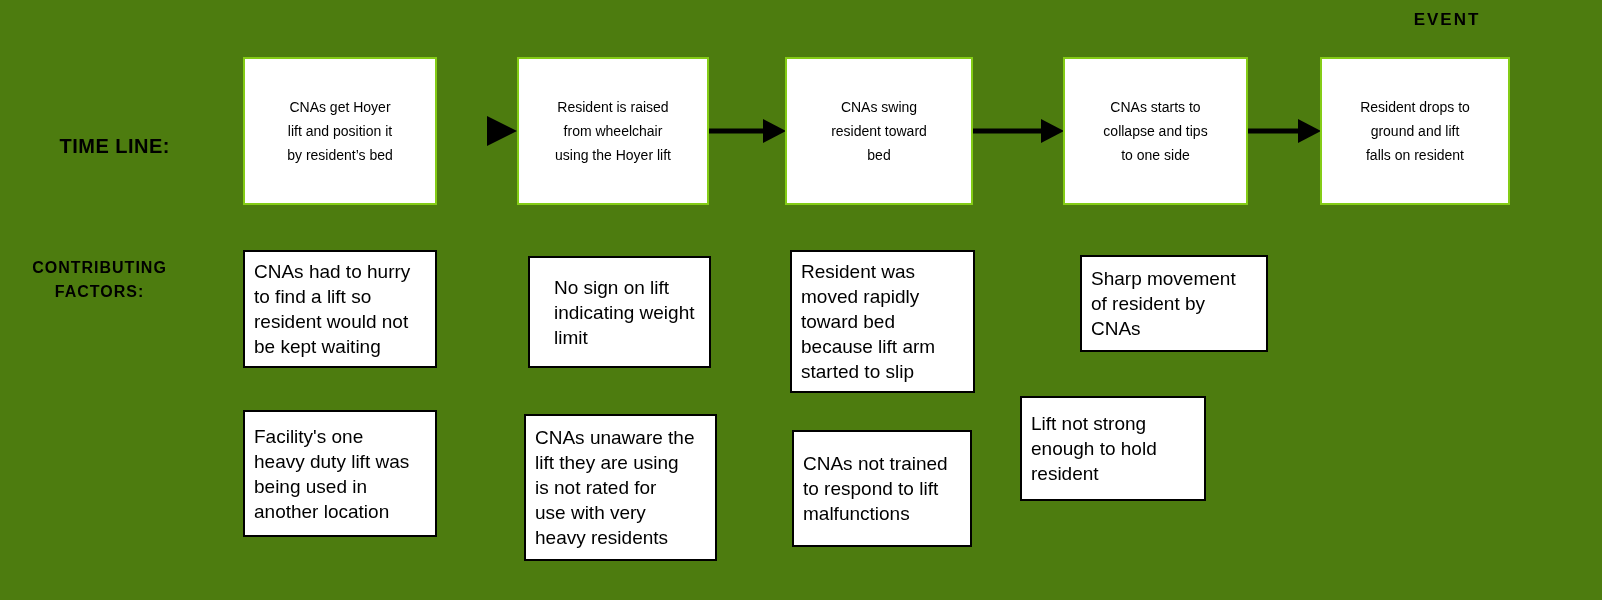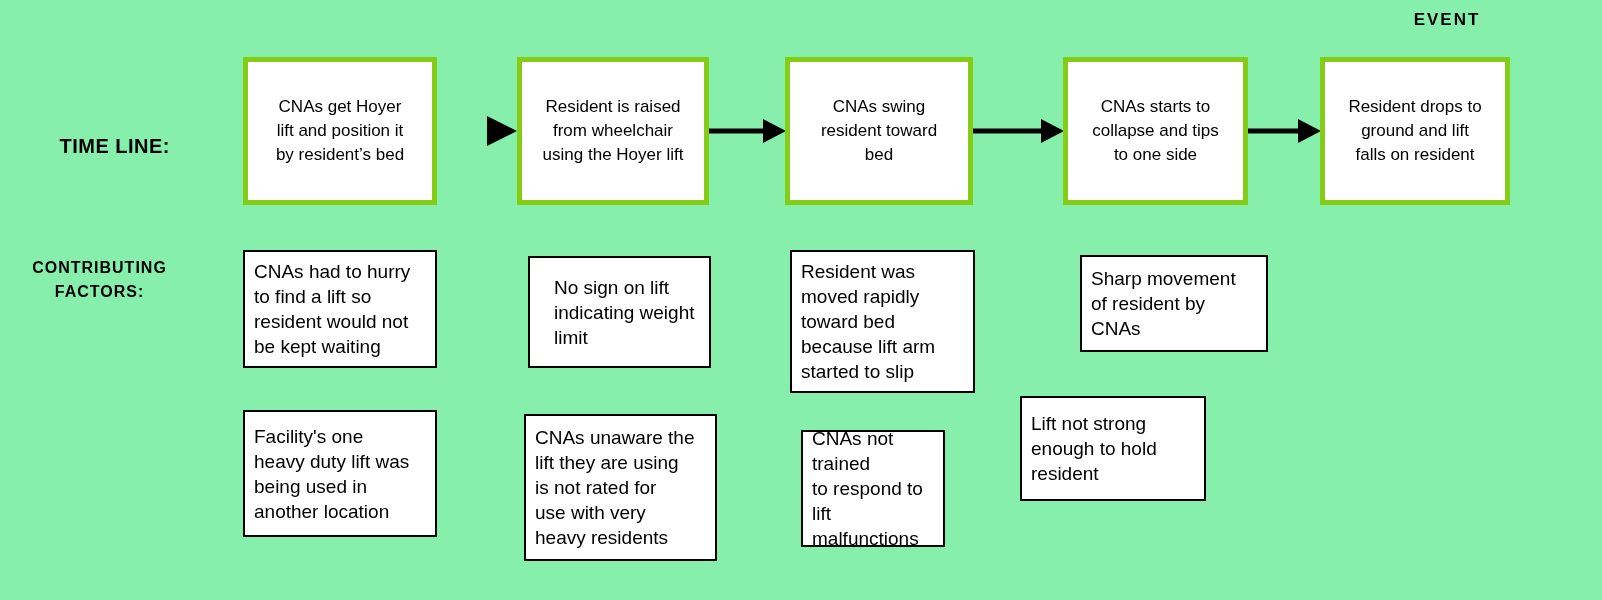--- a/index.html
+++ b/index.html
@@ -6,33 +6,33 @@
     margin: 0;
     padding: 0;
     background: #ffffff;
     font-family: "Liberation Sans", "DejaVu Sans", sans-serif;
     color: #000000;
   }
   .canvas {
     position: relative;
     width: 1602px;
     height: 600px;
-    background: #86efac;
+    background: #4d7c0f;
     overflow: hidden;
   }
   .abs { position: absolute; box-sizing: border-box; }
 
   
   .tl-box {
-    border: 5px solid #84cc16;
+    border: 2px solid #84cc16;
     display: flex;
     align-items: center;
     justify-content: center;
     text-align: center;
-    font-size: 17px;
+    font-size: 14px;
     line-height: 24px;
     white-space: pre-line;
     background: #ffffff;
     padding: 4px;
   }
 
   
   .cf-box {
     border: 2px solid #000000;
     display: flex;
@@ -127,21 +127,21 @@
 is not rated for
 use with very
 heavy residents</div>
 
   <div class="abs cf-box" style="left:790px; top:250px; width:185px; height:143px;">Resident was
 moved rapidly
 toward bed
 because lift arm
 started to slip</div>
 
-  <div class="abs cf-box" style="left:792px; top:430px; width:144px; height:117px;margin-left:9px;">CNAs not trained
+  <div class="abs cf-box" style="left:792px; top:430px; width:180px; height:117px;">CNAs not trained
 to respond to lift
 malfunctions</div>
 
   <div class="abs cf-box" style="left:1080px; top:255px; width:188px; height:97px;">Sharp movement
 of resident by
 CNAs</div>
 
   <div class="abs cf-box" style="left:1020px; top:396px; width:186px; height:105px;">Lift not strong
 enough to hold
 resident</div>

